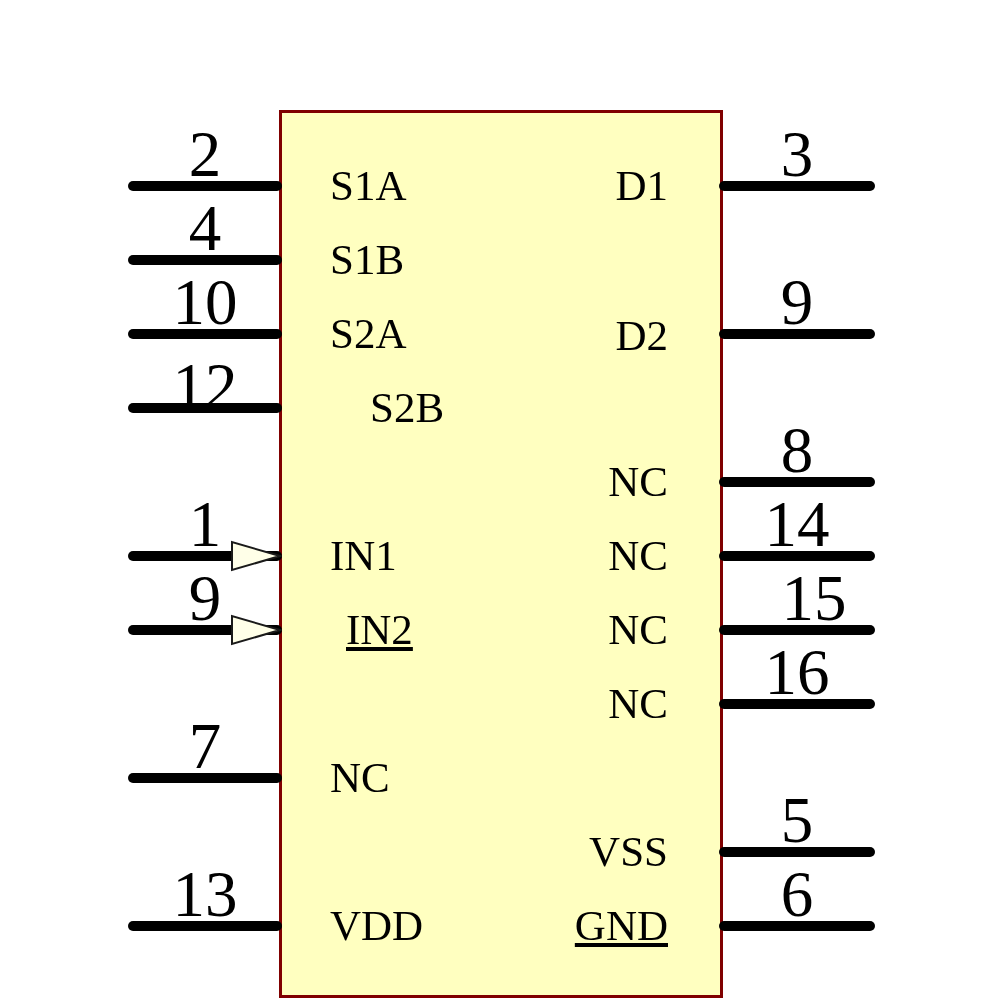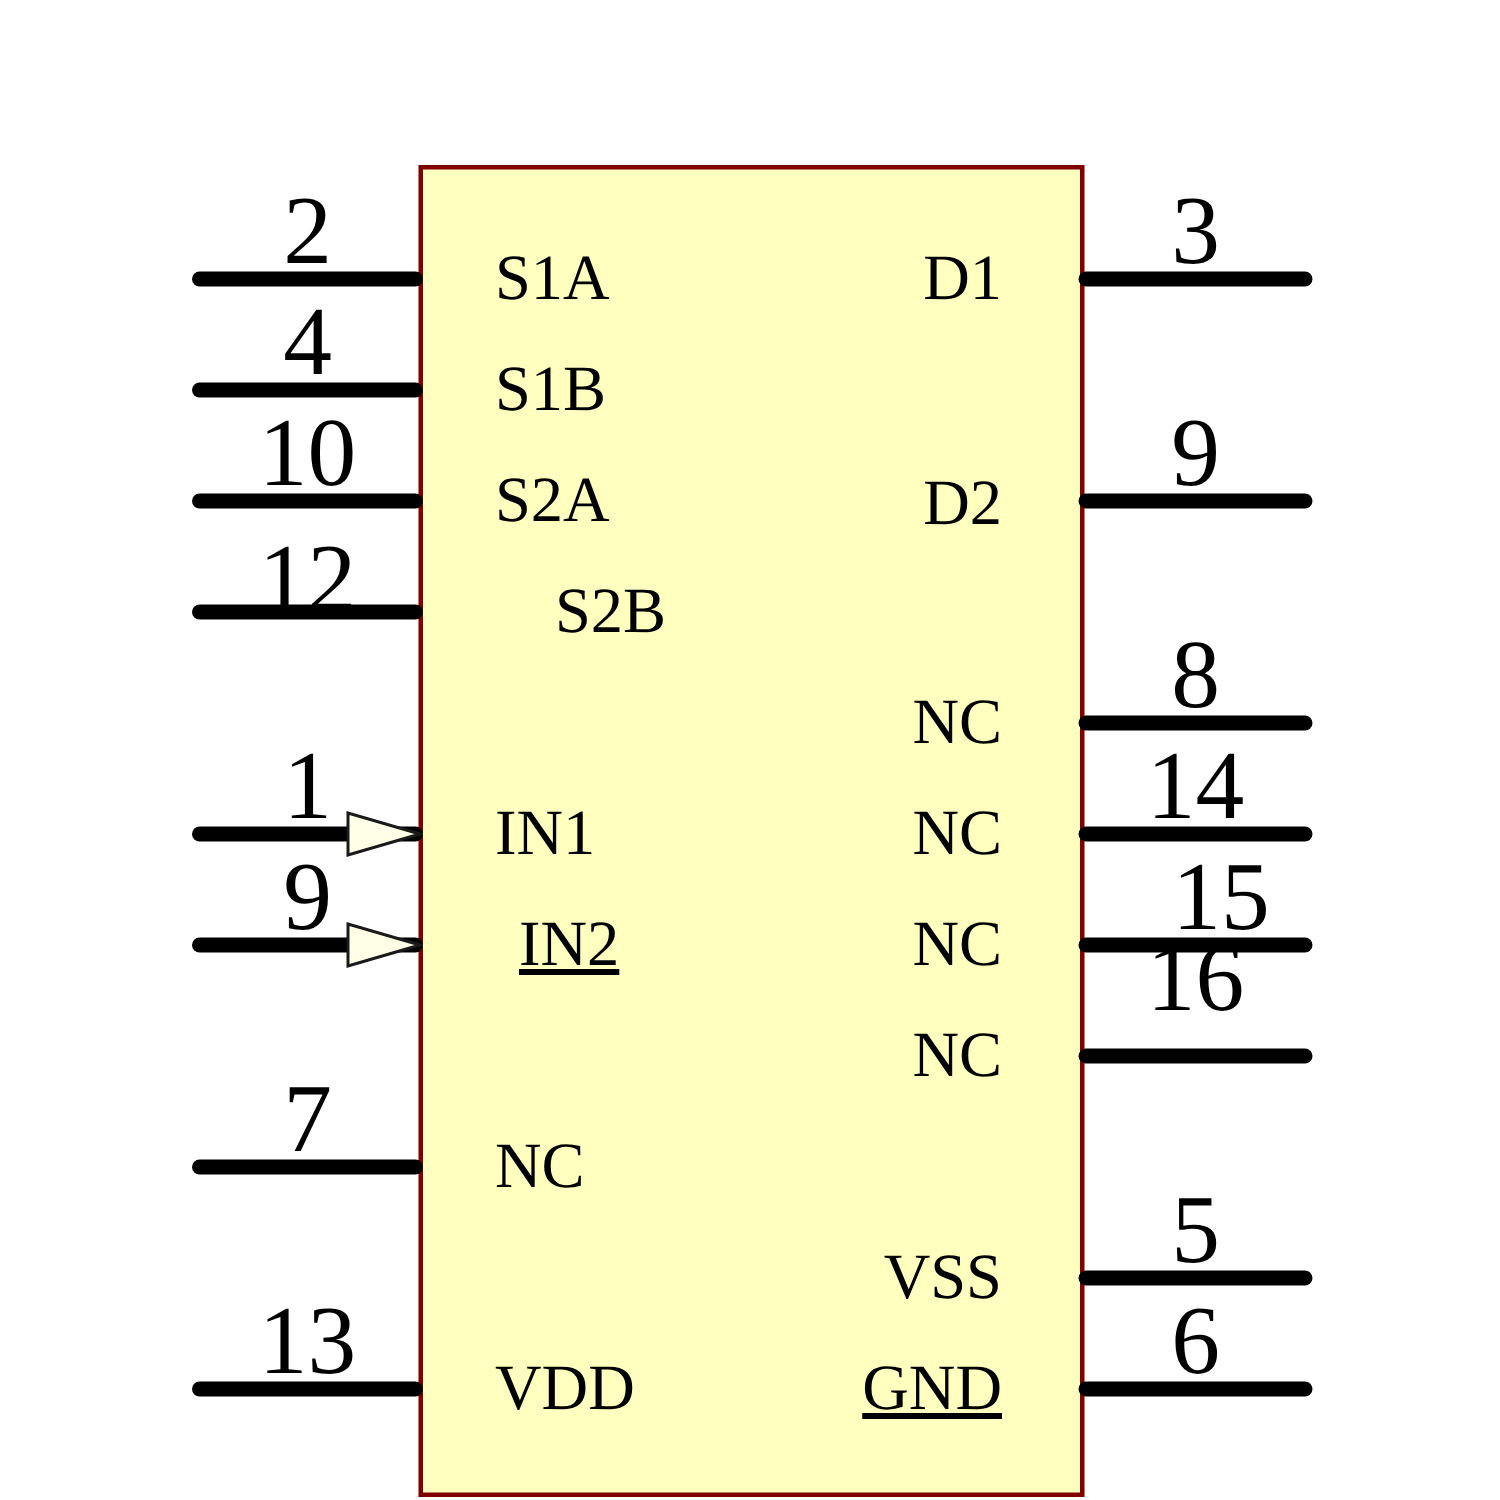--- a/index.html
+++ b/index.html
@@ -98,21 +98,21 @@
       <div class="pin-line" style="left: 719px; width: 156px; top: 477px; background: rgb(0, 0, 0);"></div>
       <div class="pin-number" style="left: 719px; width: 156px; top: 425px;">8</div>
       <div class="pin-label right-side" style="right: 332px; top: 457px;">NC</div>
       <div class="pin-line" style="left: 719px; width: 156px; top: 551px; background: rgb(0, 0, 0);"></div>
       <div class="pin-number" style="left: 719px; width: 156px; top: 499px;">14</div>
       <div class="pin-label right-side" style="right: 332px; top: 531px;">NC</div>
       <div class="pin-line" style="left: 719px; width: 156px; top: 625px; background: rgb(0, 0, 0);"></div>
       <div class="pin-number" style="left: 736px; width: 156px; top: 573px;">15</div>
       <div class="pin-label right-side" style="right: 332px; top: 605px;">NC</div>
       <div class="pin-line" style="left: 719px; width: 156px; top: 699px; background: rgb(0, 0, 0);"></div>
-      <div class="pin-number" style="left: 719px; width: 156px; top: 627px;">16</div>
+      <div class="pin-number" style="left: 719px; width: 156px; top: 647px;">16</div>
       <div class="pin-label right-side" style="right: 332px; top: 679px;">NC</div>
       <div class="pin-line" style="left: 719px; width: 156px; top: 847px; background: rgb(0, 0, 0);"></div>
       <div class="pin-number" style="left: 719px; width: 156px; top: 795px;">5</div>
       <div class="pin-label right-side" style="right: 332px; top: 827px; text-align: right;">VSS</div>
       <div class="pin-line" style="left: 719px; width: 156px; top: 921px; background: rgb(0, 0, 0);"></div>
       <div class="pin-number" style="left: 719px; width: 156px; top: 869px;">6</div>
       <div class="pin-label right-side" style="right: 332px; top: 901px; text-decoration: underline;">GND</div>
     </div>
 </div>
 

